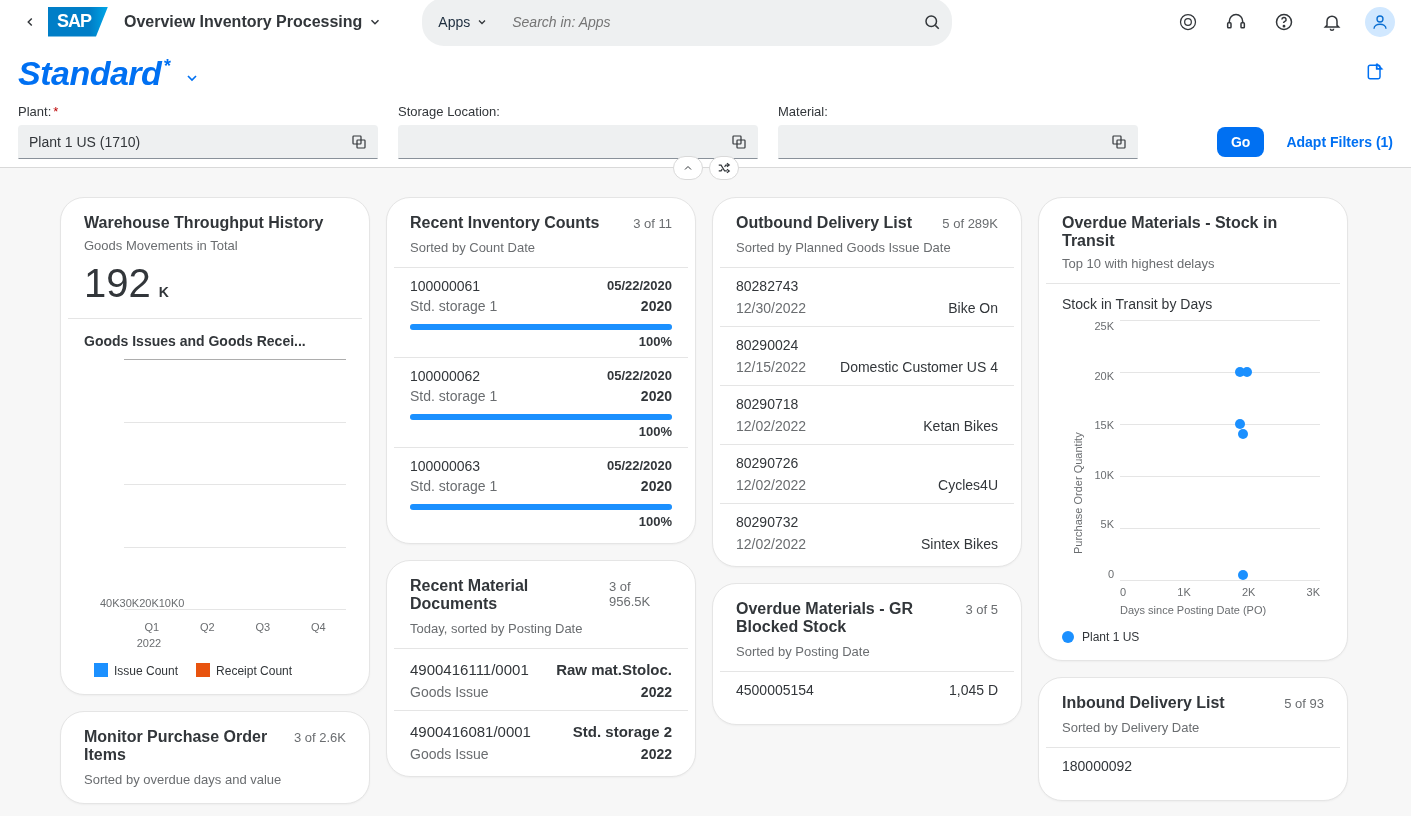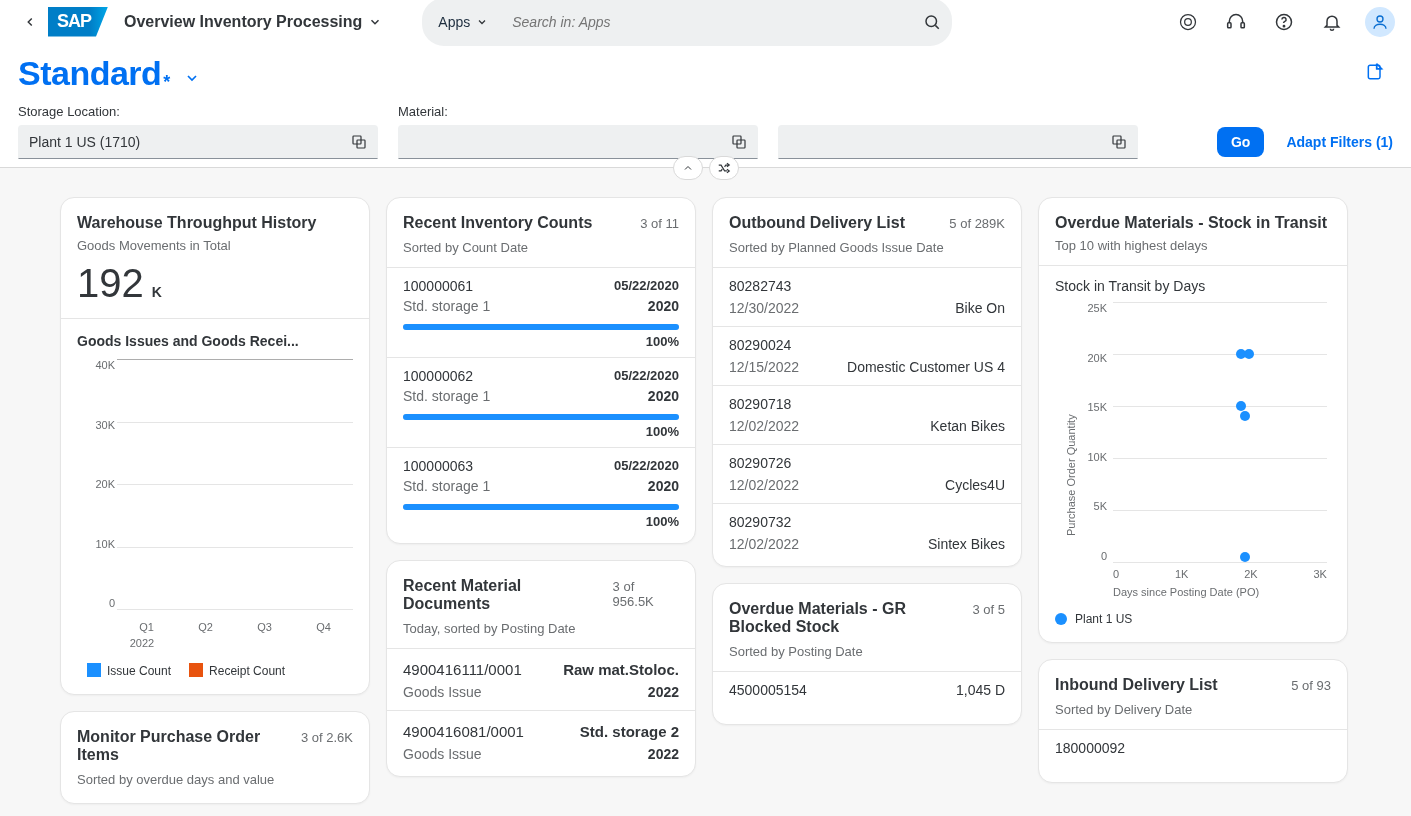--- a/index.html
+++ b/index.html
@@ -54,21 +54,21 @@
     .avatar {
       width: 30px; height: 30px; border-radius: 50%; background: #d1e8ff;
       display: flex; align-items: center; justify-content: center; color: #0a6ed1;
     }
     
     .variant-row {
       padding: 10px 18px 6px 18px; display: flex; align-items: center;
     }
     .variant-name {
       font-family: "72full","72",Arial; font-size: 34px; font-weight: 800; color: #0070f2;
-      letter-spacing: -0.5px; display: flex; align-items: flex-end;
+      letter-spacing: -0.5px; display: flex; align-items: flex-start; font-style: italic;
     }
     .variant-name sup { font-size: 18px; margin-left: 2px; margin-top: 2px; color:#0070f2; }
     .variant-row svg.chev { margin-left: 14px; margin-top: 8px; cursor: pointer; }
     .variant-row .spacer { flex: 1; }
     .share-btn { width: 36px; height: 36px; border:none; background:transparent; cursor:pointer; color:#0070f2;}
     
     .filter-bar {
       padding: 4px 18px 8px 18px;
     }
     .filter-labels { display: flex; gap: 0; margin-bottom: 6px;}
@@ -103,39 +103,39 @@
       width:30px; height:24px; background:#fff; border:1px solid #d9d9d9; border-radius:12px;
       margin:0 3px; display:flex; align-items:center; justify-content:center; font-size:12px; cursor:pointer;
     }
     
     .content {
       background:#f7f7f7; padding: 8px 60px 20px 60px;
       display:flex; gap: 16px; align-items:flex-start;
     }
     .col-stack { width: 310px; display:flex; flex-direction:column; gap:16px; }
     .card {
-      background:#fff; border:1px solid #e5e5e5; border-radius:14px;
+      background:#fff; border:1px solid #e5e5e5; border-radius:24px;
       box-shadow: 0 1px 2px rgba(0,0,0,0.04);
-      padding: 16px 16px;
+      padding: 16px 23px;
     }
     .card h3 { font-size:16px; font-weight:700; color:#32363a; margin-bottom:2px;}
     .card-header { display:flex; align-items:flex-start; }
     .card-header .count { margin-left:auto; color:#6a6d70; font-size:13px; padding-top:2px;}
     .card .sub { color:#6a6d70; font-size:13px; margin-top:6px;}
     .card hr { border:none; border-top:1px solid #e5e5e5; margin:12px -16px 0 -16px;}
     
     .kpi-num { font-size:40px; font-weight:400; color:#32363a; margin-top:8px; display:flex; align-items:baseline;}
     .kpi-num .unit { font-size:14px; margin-left:8px; font-weight:600; color:#32363a;}
     .chart-sub-title { font-size:14px; font-weight:700; color:#32363a; margin-top:14px;}
     
     .bar-chart { position:relative; height:300px; margin-top:10px;}
     .bar-grid { position:absolute; left:40px; right:0; top:0; bottom:50px;}
     .bar-grid .gline { position:absolute; left:0; right:0; border-top:1px solid #e5e5e5;}
     .bar-grid .gline.top { border-top:1px solid #adadad;}
-    .bar-y-labels { position:absolute; left:4px; top:0; bottom:50px; display:flex; flex-direction:column; justify-content:space-between; font-size:11px; color:#6a6d70; align-items:flex-end; width:34px;}
+    .bar-y-labels { position:absolute; left:16px; top:0; bottom:50px; display:flex; justify-content:space-between; font-size:11px; color:#6a6d70; align-items:flex-end; width:34px;}
     .bar-cols { position:absolute; left:40px; right:0; bottom:50px; top:0; display:flex; align-items:flex-end; justify-content:space-around;}
     .bar-pair { display:flex; align-items:flex-end; gap:6px; width:50px; justify-content:center;}
     .bar { width:18px;}
     .bar.blue { background:#1b90ff;}
     .bar.orange{ background:#e8530e;}
     .bar-x-labels { position:absolute; left:40px; right:0; bottom:26px; display:flex; justify-content:space-around; font-size:11px; color:#6a6d70;}
     .bar-x-year { position:absolute; left:40px; bottom:10px; font-size:11px; color:#6a6d70; width:50px; text-align:center;}
     .bar-legend { display:flex; gap:18px; margin-top:4px; font-size:12px; color:#32363a; padding-left:10px;}
     .lg-sw { width:14px; height:14px; display:inline-block; margin-right:6px; vertical-align:-2px;}
     
@@ -260,20 +260,21 @@
     <svg width="20" height="20" viewBox="0 0 24 24" fill="none" stroke="#0070f2" stroke-width="1.8">
         <rect x="4" y="4" width="14" height="16" rx="2"></rect>
         <path d="M14 2l6 6-6 0 0-6"></path>
         <path d="M14 2v6h6"></path>
       </svg>
   </button>
 </div>
 
 <div class="filter-bar">
   <div class="filter-labels">
+    <div class="col"><label class="req">Plant:</label></div>
     <div class="col"><label>Storage Location:</label></div>
     <div class="col"><label>Material:</label></div>
   </div>
   <div class="filter-inputs">
     <div class="col">
       <div class="vh-input">
         <input value="Plant 1 US (1710)" style="">
         <button>
             <svg width="16" height="16" viewBox="0 0 24 24" fill="none" stroke="#32363a" stroke-width="1.8">
               <rect x="3" y="3" width="12" height="12" rx="1"></rect>

